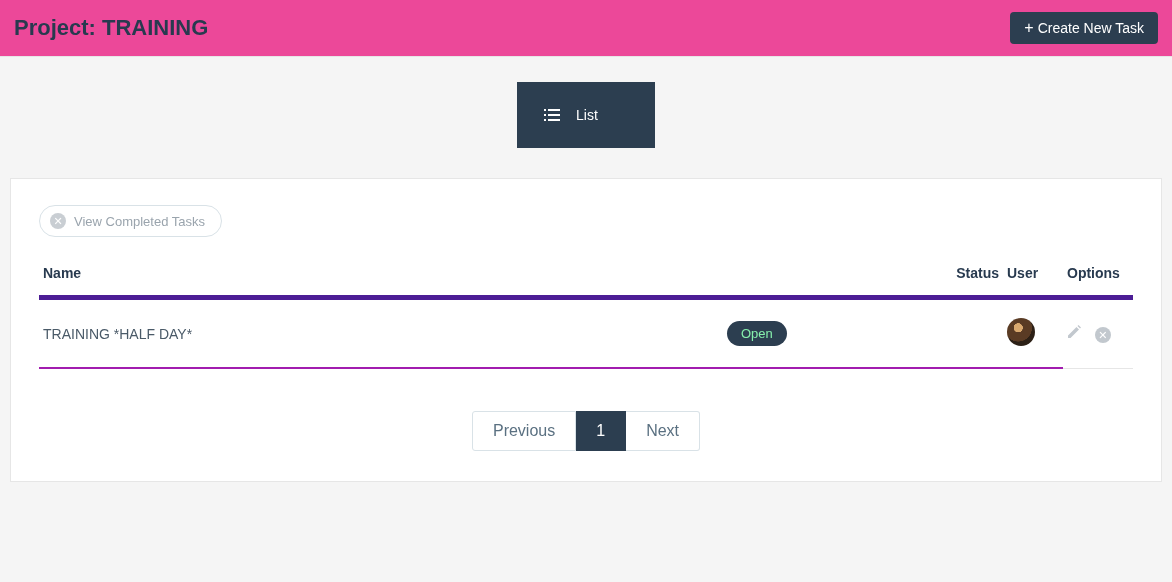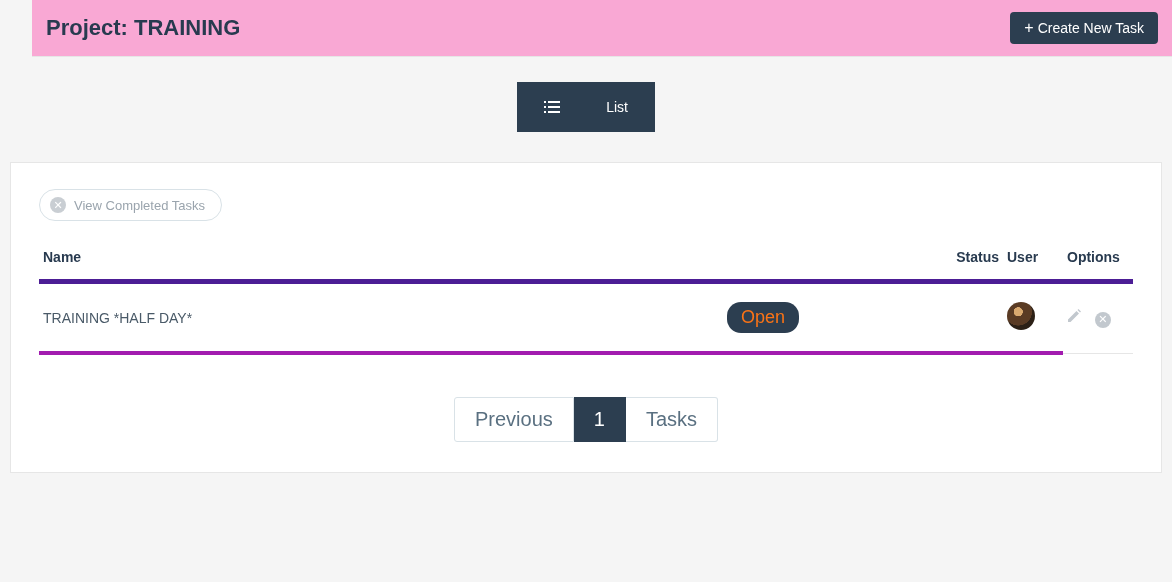--- a/index.html
+++ b/index.html
@@ -1,44 +1,44 @@
 <!DOCTYPE html>
 <html><head>
   <meta charset="utf-8">
   <style>
     * { box-sizing: border-box; margin: 0; padding: 0; }
     body { font-family: -apple-system, "Helvetica Neue", Arial, sans-serif; background: #f5f5f5; color: #2c3e50; width: 1172px; }
-    .header { background: #f9a8d4; border-bottom: 1px solid #e6e6e6; padding: 12px 14px 12px 14px; display: flex; justify-content: space-between; align-items: center; margin-left: 32px; }
+    .header { background: #ec4899; border-bottom: 1px solid #e6e6e6; padding: 12px 14px 12px 14px; display: flex; justify-content: space-between; align-items: center; }
     .page-title { font-size: 22px; font-weight: 700; color: #283a4f; }
     .btn-primary { background: #2c3e50; color: #fff; border: none; border-radius: 4px; padding: 8px 14px; font-size: 14px; cursor: pointer; display: inline-flex; align-items: center; gap: 4px; }
     .btn-primary .plus { font-size: 16px; line-height: 1; }
     .view-tabs { display: flex; justify-content: center; margin: 25px 0 30px; }
-    .tab { border: 1px solid #d9e2e7; border-left: none; background: #fff; color: #5a7081; padding: 16px 26px; font-size: 14px; cursor: pointer; display: inline-flex; align-items: center; gap: 9px; min-width: 138px; justify-content: space-between; }
+    .tab { border: 1px solid #d9e2e7; border-left: none; background: #fff; color: #5a7081; padding: 24px 26px; font-size: 14px; cursor: pointer; display: inline-flex; align-items: center; gap: 16px; min-width: 138px; justify-content: flex-start; }
     .tab:first-child { border-left: 1px solid #d9e2e7; }
     .tab.active { background: #2c3e50; color: #fff; border-color: #2c3e50; }
     .tab-icon { display: inline-flex; }
     .panel { background: #fff; border: 1px solid #e6e6e6; margin: 0 10px; padding: 26px 28px 30px; }
     .pill-btn { border: 1px solid #d9e2e7; border-radius: 20px; background: #fff; color: #9aa4ad; padding: 7px 16px 7px 10px; font-size: 13px; cursor: pointer; display: inline-flex; align-items: center; gap: 8px; }
     .pill-icon { width: 16px; height: 16px; border-radius: 50%; background: #c9ced3; color: #fff; display: inline-flex; align-items: center; justify-content: center; font-size: 11px; line-height: 1; }
     .date-heading { margin-top: 24px; font-size: 19px; font-weight: 700; color: #283a4f; }
     .date-heading .slashes { color: #b6bfc6; font-weight: 400; margin-right: 4px; }
     table { width: 100%; border-collapse: collapse; margin-top: 14px; }
     th { text-align: left; font-size: 14px; color: #283a4f; font-weight: 700; padding: 14px 4px; border-bottom: 5px solid #4c1d95; }
-    td { padding: 18px 4px; border-bottom: 4px solid #a21caf; font-size: 14px; color: #4a5a68; vertical-align: middle; }
+    td { padding: 18px 4px; border-bottom: 2px solid #a21caf; font-size: 14px; color: #4a5a68; vertical-align: middle; }
     td:last-child { border-bottom: 1px solid #e6e6e6; }
     .col-status { width: 280px; text-align: right; }
     .col-user { width: 60px; }
     .col-options { width: 70px; }
-    .badge { background: #2c3e50; color: #f97316; border-radius: 14px; padding: 5px 14px; font-size: 18px; display: inline-block; }
+    .badge { background: #2c3e50; color: #86efac; border-radius: 14px; padding: 5px 14px; font-size: 13px; display: inline-block; }
     .avatar { width: 28px; height: 28px; border-radius: 50%; background: radial-gradient(circle at 40% 35%, #d9a96f 0 18%, #5a3b24 19% 55%, #2c2016 56% 100%); display: inline-block; }
     .options-cell { white-space: nowrap; }
     .opt-icon { color: #c2c8ce; display: inline-flex; margin-right: 10px; cursor: pointer; }
     .opt-circle { width: 16px; height: 16px; border-radius: 50%; background: #c2c8ce; color: #fff; display: inline-flex; align-items: center; justify-content: center; font-size: 11px; cursor: pointer; }
     .pagination { display: flex; justify-content: center; margin-top: 42px; }
-    .page-btn { border: 1px solid #d9e2e7; border-left: none; background: #fff; color: #5a7081; padding: 10px 20px; font-size: 20px; cursor: pointer; }
+    .page-btn { border: 1px solid #d9e2e7; border-left: none; background: #fff; color: #5a7081; padding: 10px 20px; font-size: 16px; cursor: pointer; }
     .page-btn:first-child { border-left: 1px solid #d9e2e7; border-radius: 3px 0 0 3px; }
     .page-btn:last-child { border-radius: 0 3px 3px 0; }
     .page-btn.active { background: #2c3e50; color: #fff; border-color: #2c3e50; }
     svg { display: block; }
   </style>
 </head>
 <body>
 
 <div class="header">
   <div class="page-title">Project: TRAINING</div>
@@ -100,16 +100,16 @@
           </span>
           <span class="opt-circle">✕</span>
         </td>
       </tr>
     </tbody>
   </table>
 
   <div class="pagination">
     <div class="page-btn">Previous</div>
     <div class="page-btn active">1</div>
-    <div class="page-btn">Tasks</div>
+    <div class="page-btn">Next</div>
   </div>
 
 </div>
 
 </body></html>

